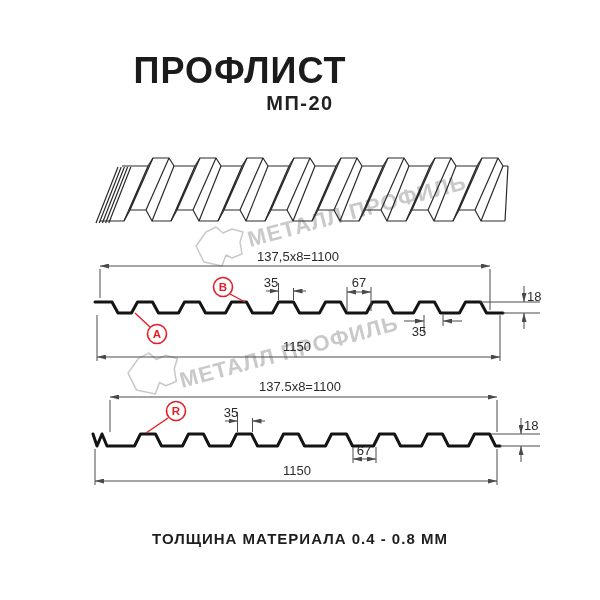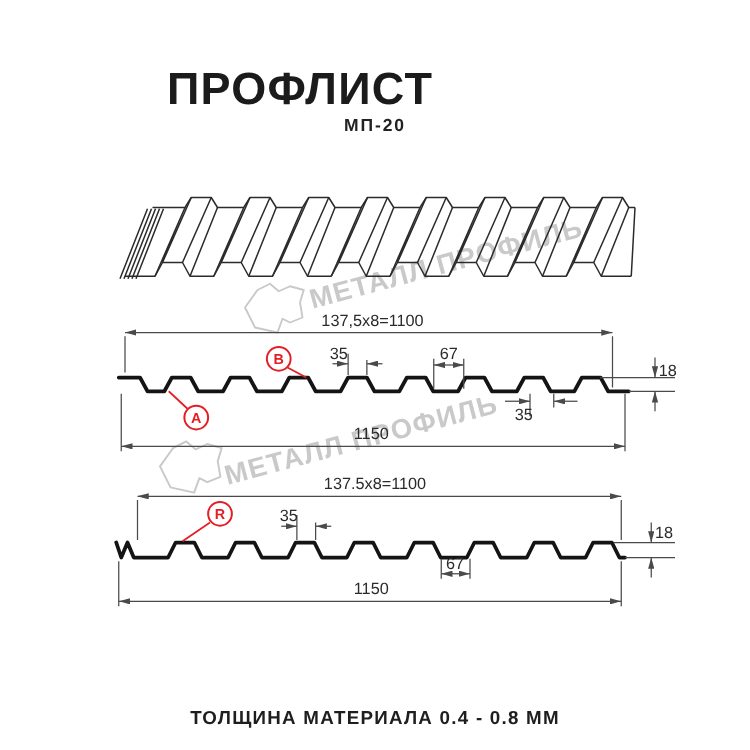--- a/index.html
+++ b/index.html
@@ -1,22 +1,22 @@
 <!DOCTYPE html>
 <html style="--accent: #e31e24; --line: #141414; --dim: #4a4a4a; --wmgray: #c9c9c9;"><head>
 <meta charset="utf-8">
 <style>
   html,body{margin:0;padding:0;background:#ffffff;width:600px;height:600px;overflow:hidden;}
   .stage{position:relative;width:600px;height:600px;background:#fff;font-family:"Liberation Sans",sans-serif;}
   .title{position:absolute;top:50px;left:0;width:480px;text-align:center;
          font-size:36px;font-weight:700;letter-spacing:1px;color:#1b1b1b;}
   .subtitle{position:absolute;top:92px;left:0;width:600px;text-align:center;
-         font-size:14px;font-weight:700;letter-spacing:1.5px;color:#222;}
+         font-size:20px;font-weight:700;letter-spacing:1.5px;color:#222;}
   .footer{position:absolute;top:530px;left:0;width:600px;text-align:center;
-         font-size:15px;font-weight:700;letter-spacing:1px;color:#1e1e1e;margin-top:36px;}
+         font-size:15px;font-weight:700;letter-spacing:1px;color:#1e1e1e;}
   svg{position:absolute;top:0;left:0;}
   .prof{fill:none;stroke:var(--line,#141414);stroke-width:3;stroke-linejoin:round;stroke-linecap:round;}
   .p3d{fill:none;stroke:#2b2b2b;stroke-width:1.2;stroke-linejoin:round;}
   .dim{stroke:var(--dim,#4a4a4a);stroke-width:1;fill:none;}
   .dimtext{font-family:"Liberation Sans",sans-serif;font-size:13px;fill:#2b2b2b;}
   .redline{stroke:var(--accent,#e31e24);stroke-width:1.4;fill:none;}
   .redcircle{stroke:var(--accent,#e31e24);stroke-width:1.6;fill:#ffffff;}
   .redletter{font-family:"Liberation Sans",sans-serif;font-weight:bold;font-size:11.5px;
              fill:var(--accent,#e31e24);}
   .wm{stroke:var(--wmgray,#c9c9c9);fill:none;stroke-width:1.5;stroke-linejoin:round;}

